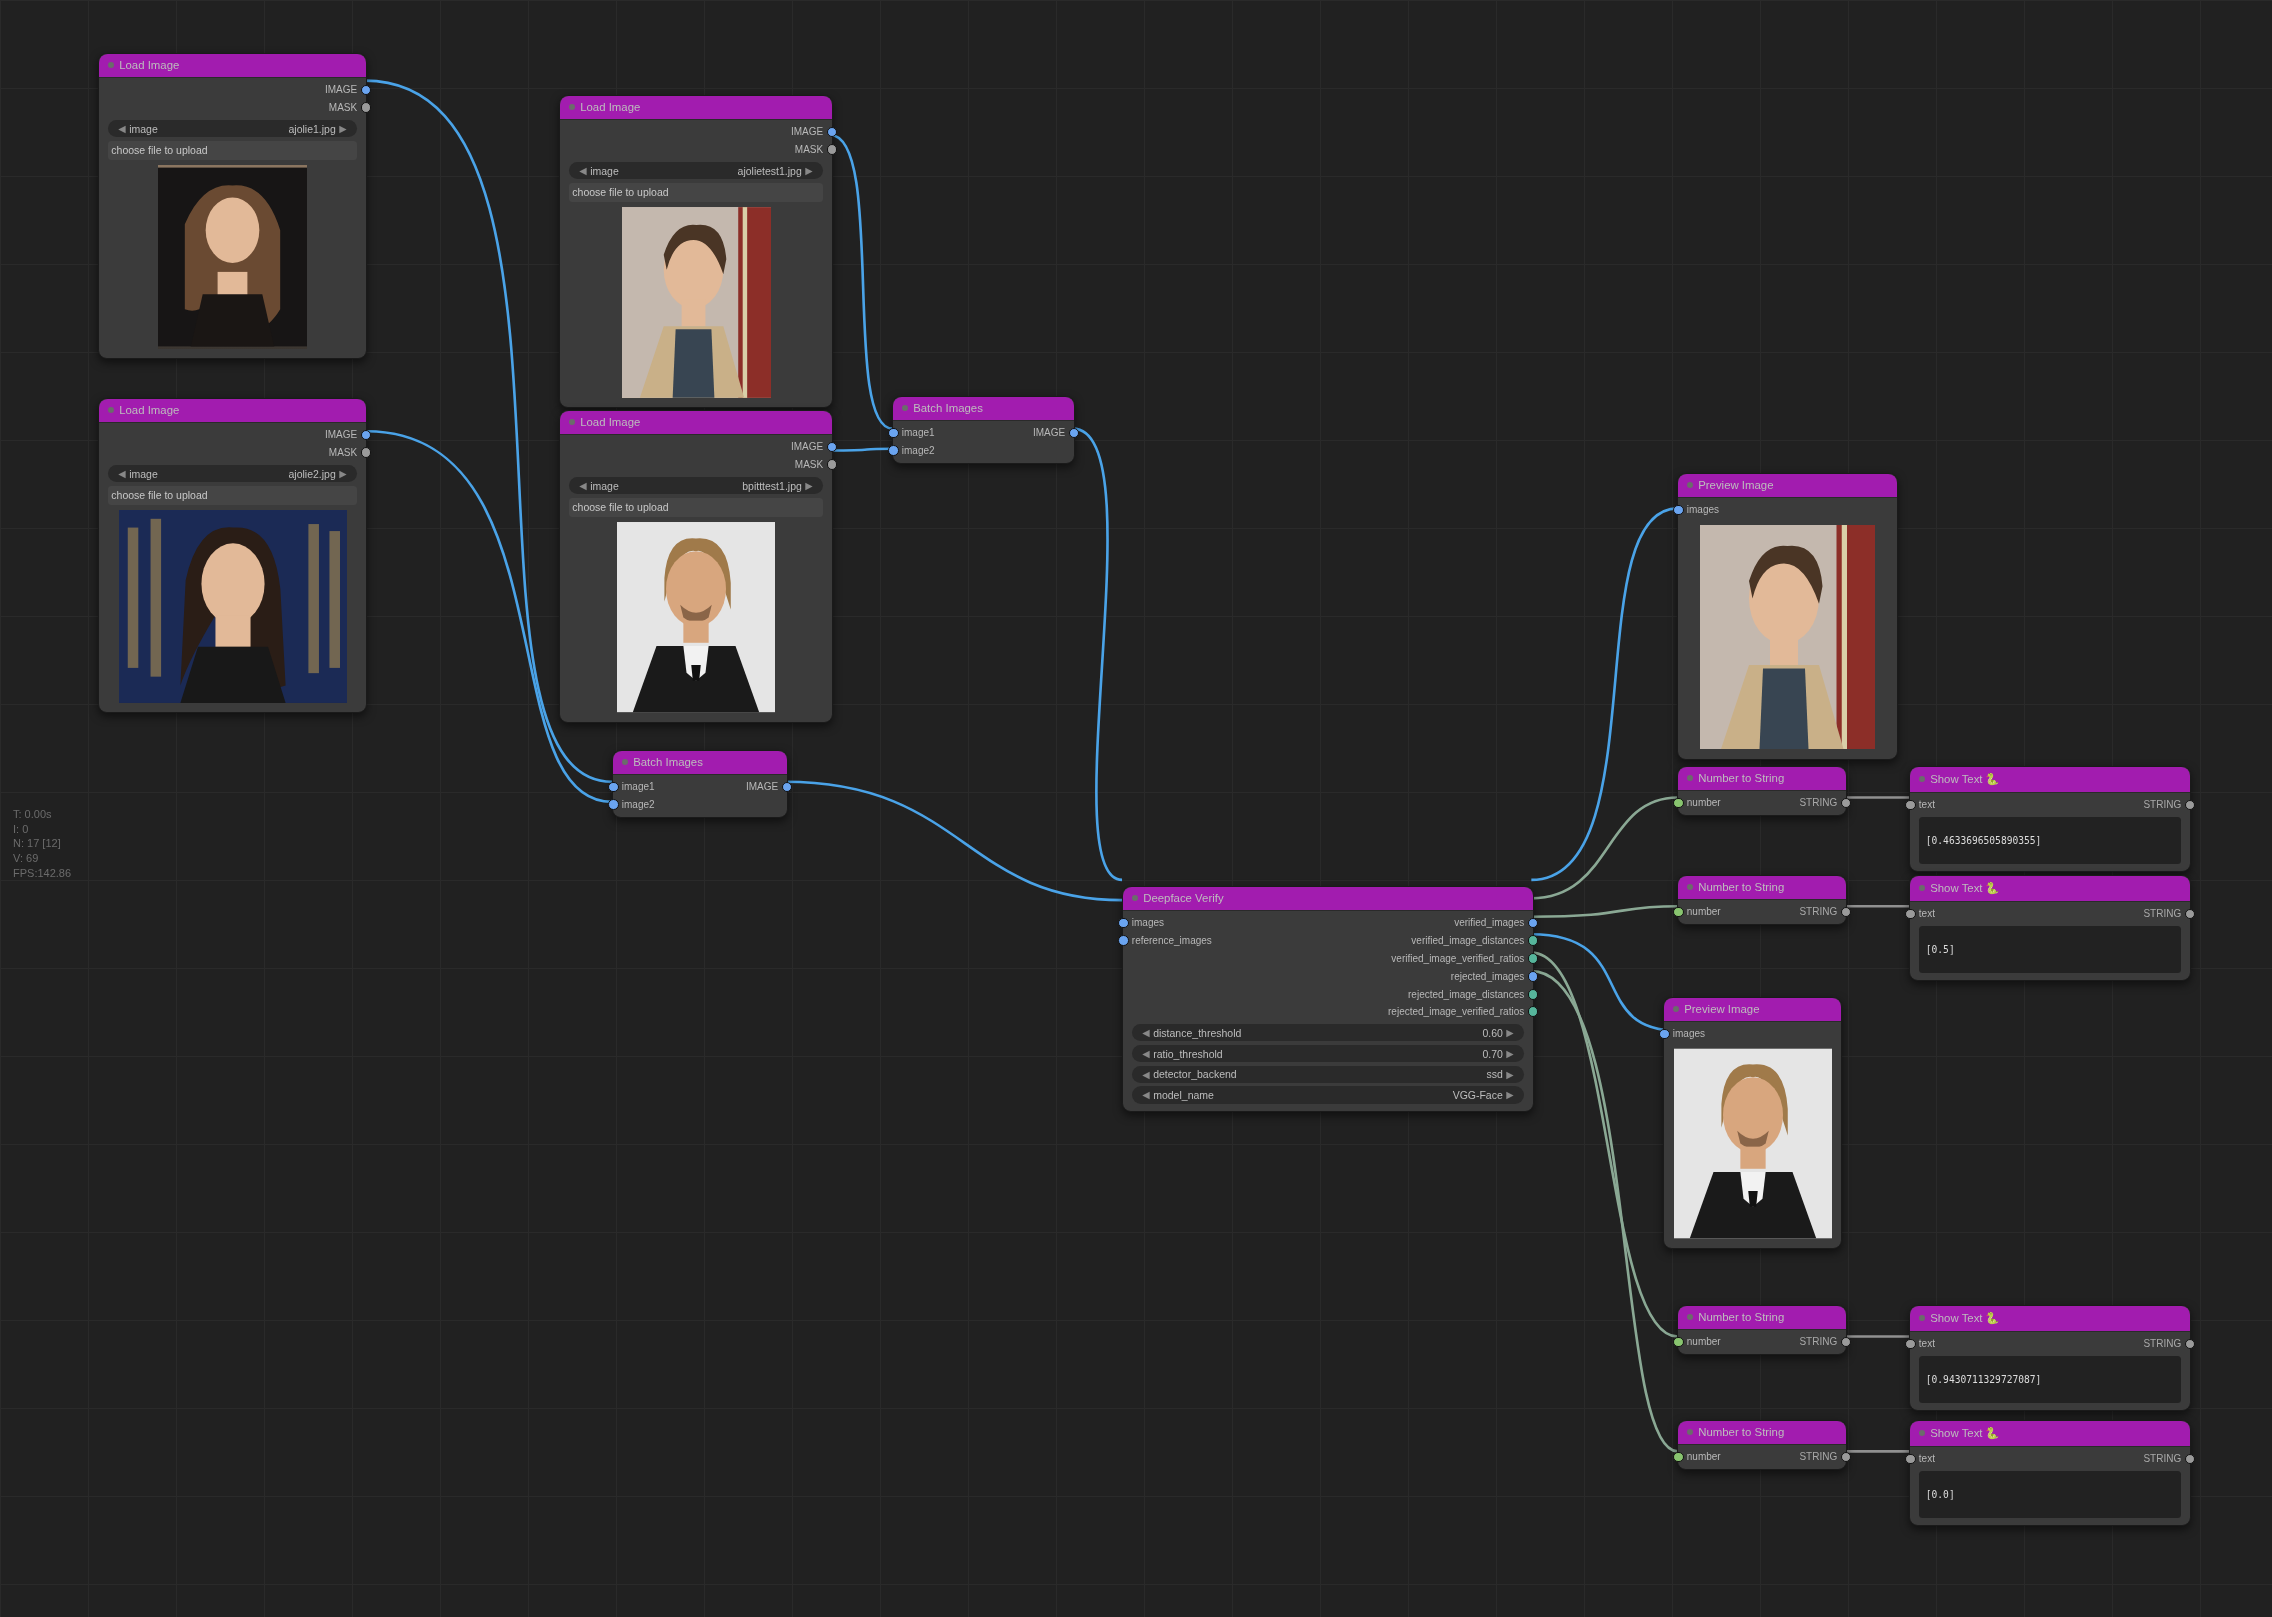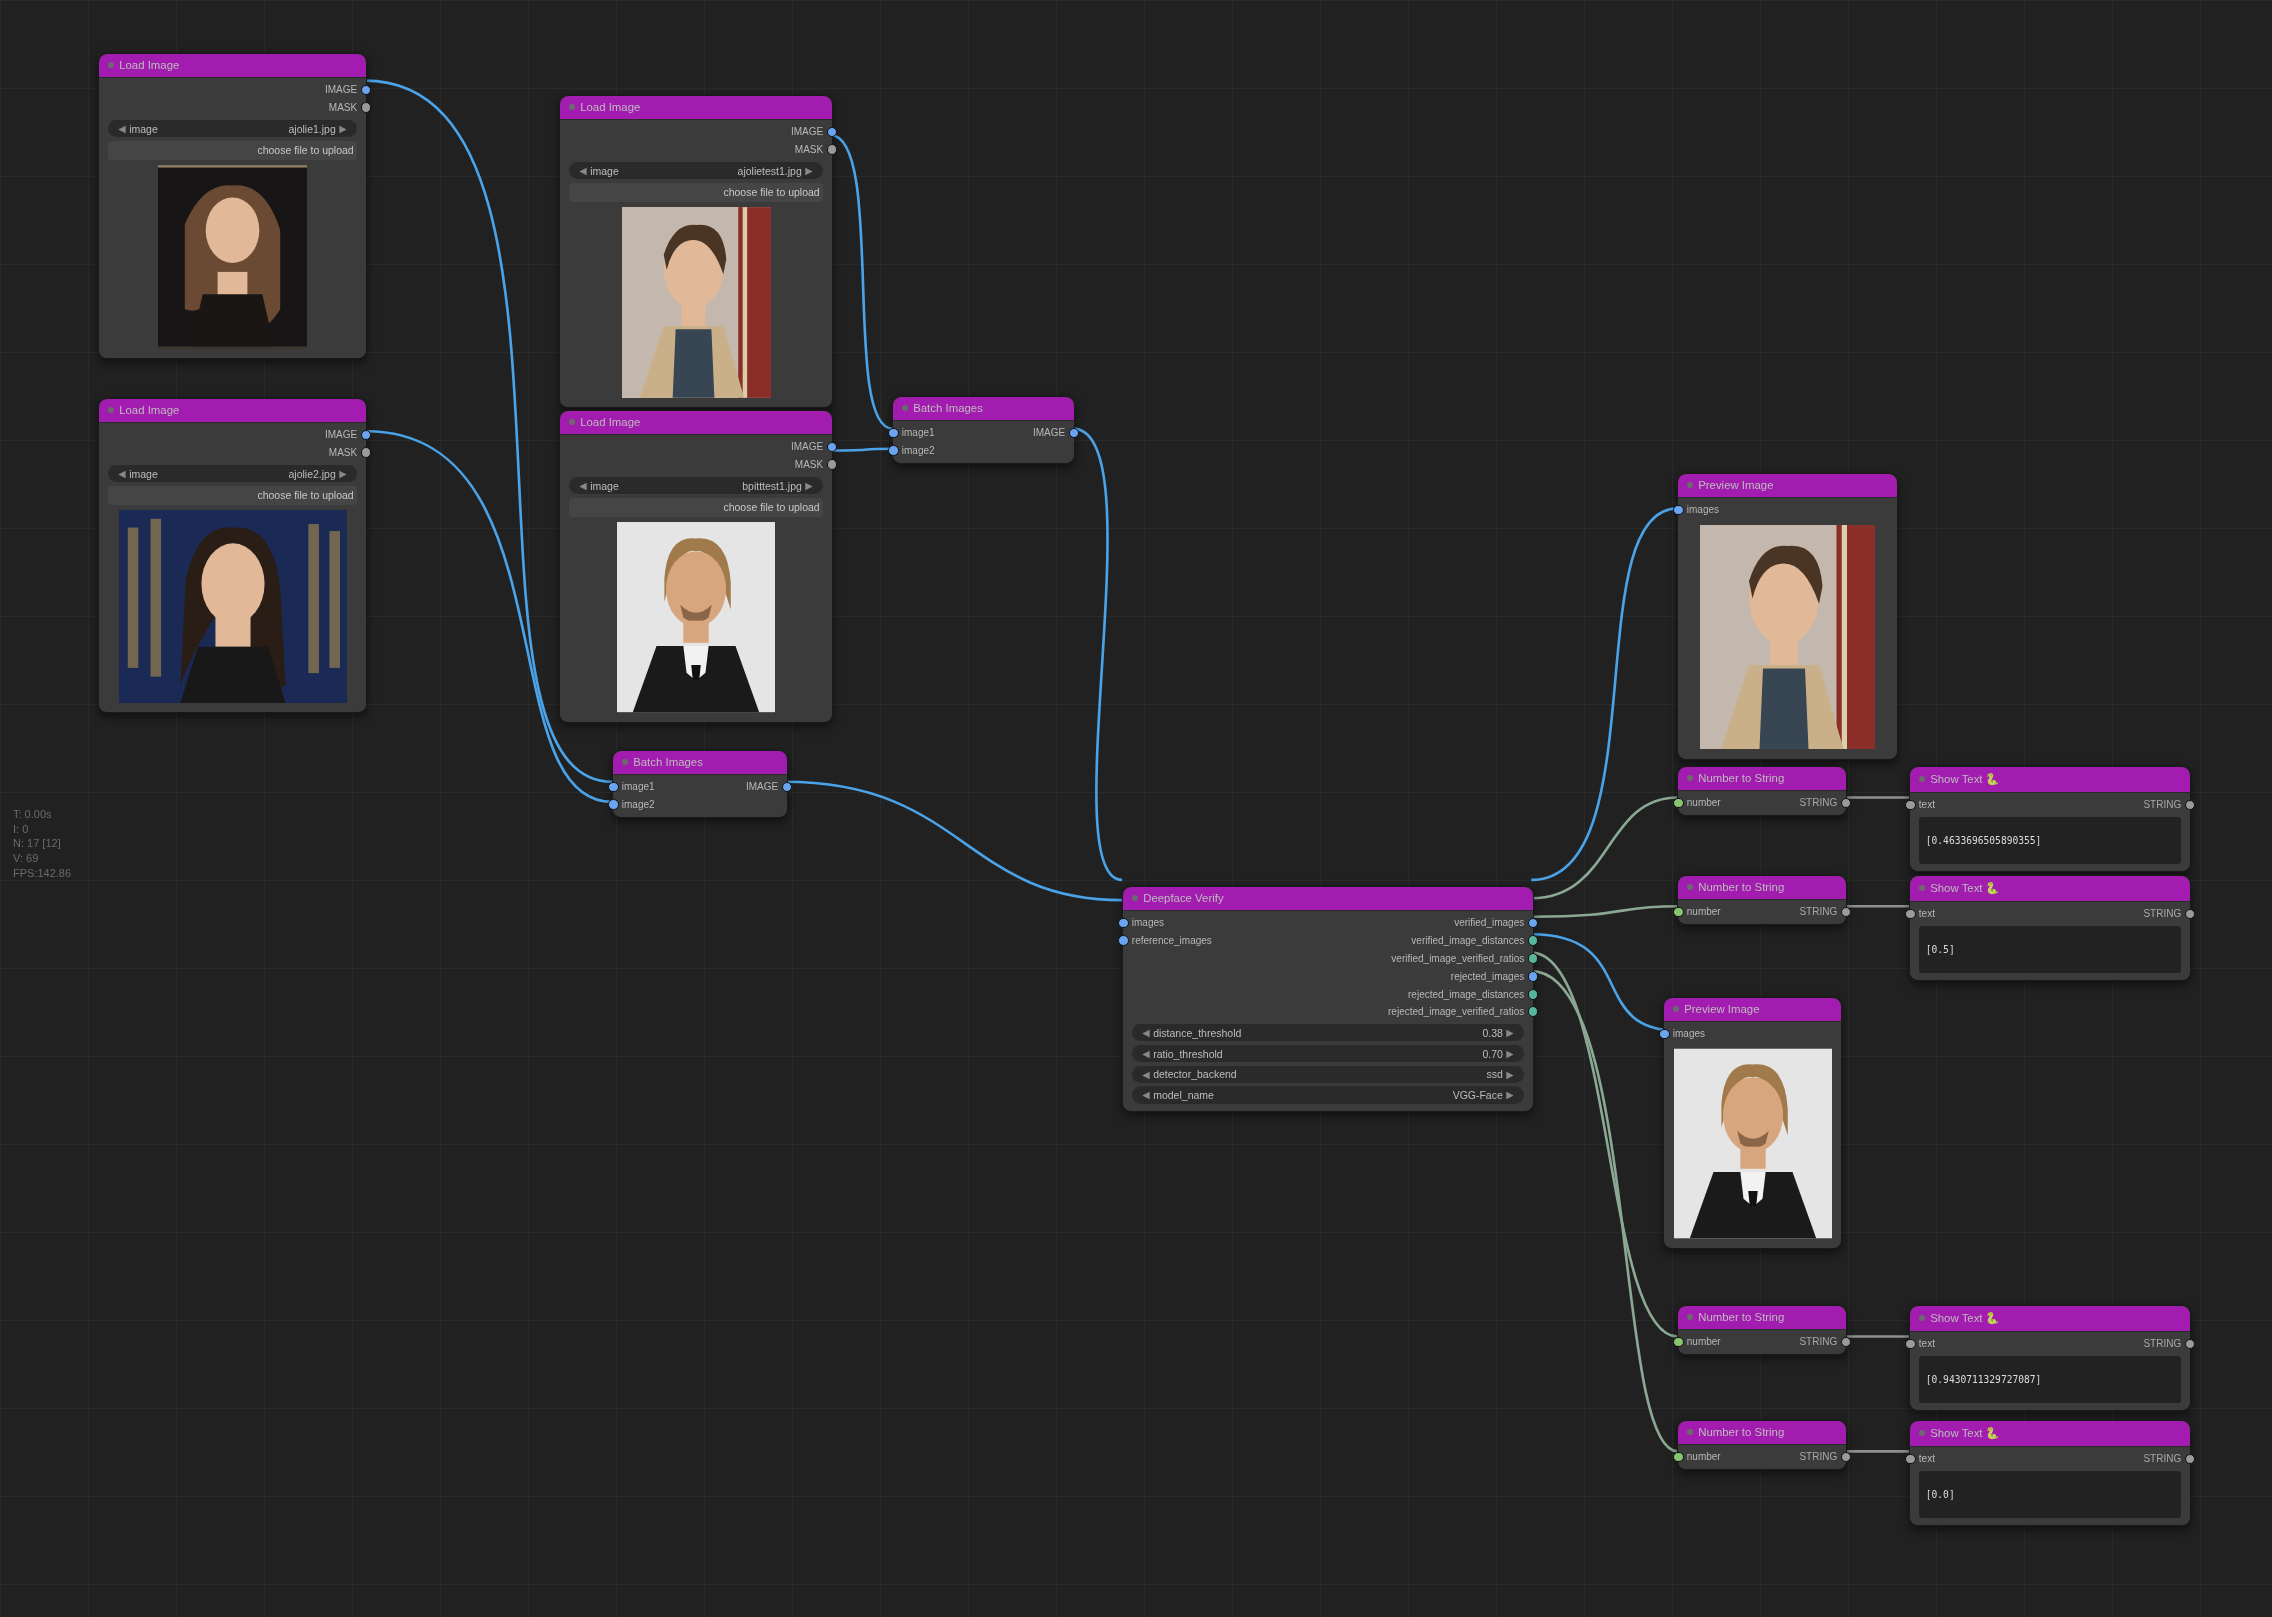--- a/index.html
+++ b/index.html
@@ -15,21 +15,21 @@
 .row .r{display:flex;align-items:center;gap:5.3px}
 .port{width:8.8px;height:8.8px;border-radius:50%;border:0.9px solid #111;position:absolute}
 .p-in{left:-5.3px}
 .p-out{right:-5.3px}
 .c-green{background:#88c46f}
 .c-blue{background:#6aa4f0}
 .c-gray{background:#9a9a9a}
 .c-teal{background:#56b59b}
 .widget{background:#2a2a2a;margin:3.5px 8.8px;border-radius:10.5px;display:flex;align-items:center;justify-content:space-between;padding:2.6px 7px;color:#bdbdbd;font-size:10.5px}
 .widget .arrow{color:#888;cursor:pointer;padding:0 3.5px;font-size:9.6px}
-.upload-btn{background:#454545;margin:2.6px 8.8px;border-radius:3.5px;text-align:right;padding:3.5px;color:#c8c8c8;font-size:10.5px;cursor:pointer}
+.upload-btn{background:#454545;margin:2.6px 8.8px;border-radius:3.5px;text-align:left;padding:3.5px;color:#c8c8c8;font-size:10.5px;cursor:pointer}
 .portrait{width:149px;height:184px;margin:5.3px auto;display:block;background:linear-gradient(180deg,#8a7560 0%,#c4a887 40%,#3a3530 100%)}
 .portrait2{width:228px;height:193px;margin:5.3px auto;display:block;background:linear-gradient(180deg,#2a3570 0%,#c49f82 45%,#1a1a1a 100%)}
 .portrait3{width:149px;height:191px;margin:5.3px auto;display:block;background:linear-gradient(180deg,#b8b0a8 0%,#cfa37c 35%,#8a6a52 55%,#d8c5a2 80%)}
 .portrait4{width:158px;height:191px;margin:5.3px auto;display:block;background:linear-gradient(180deg,#e2e2e2 0%,#d6b693 30%,#c99872 55%,#1a1a1a 80%)}
 .showtext-val{background:#222;margin:3.5px 8.8px;border-radius:3.5px;padding:18px 7px;font-size:9.6px;color:#ddd;font-family:monospace}
 .debug{position:absolute;left:13px;bottom:736px;color:#6b6b6b;font-size:11px;line-height:1.35}
 svg.wires{position:absolute;top:0;left:0;pointer-events:none}
 .str{color:#a9a9a9}
 </style>
 </head>
@@ -277,21 +277,21 @@
         </div>
     <div class="row">
           <span class="port p-out c-teal"></span>
           <span></span>
           <span class="r">rejected_image_verified_ratios</span>
         </div>
     <div class="widget">
           <span class="arrow">◀</span>
           <span>distance_threshold</span>
           <span style="flex:1"></span>
-          <span>0.38</span>
+          <span>0.60</span>
           <span class="arrow">▶</span>
         </div>
     <div class="widget">
           <span class="arrow">◀</span>
           <span>ratio_threshold</span>
           <span style="flex:1"></span>
           <span>0.70</span>
           <span class="arrow">▶</span>
         </div>
     <div class="widget">

